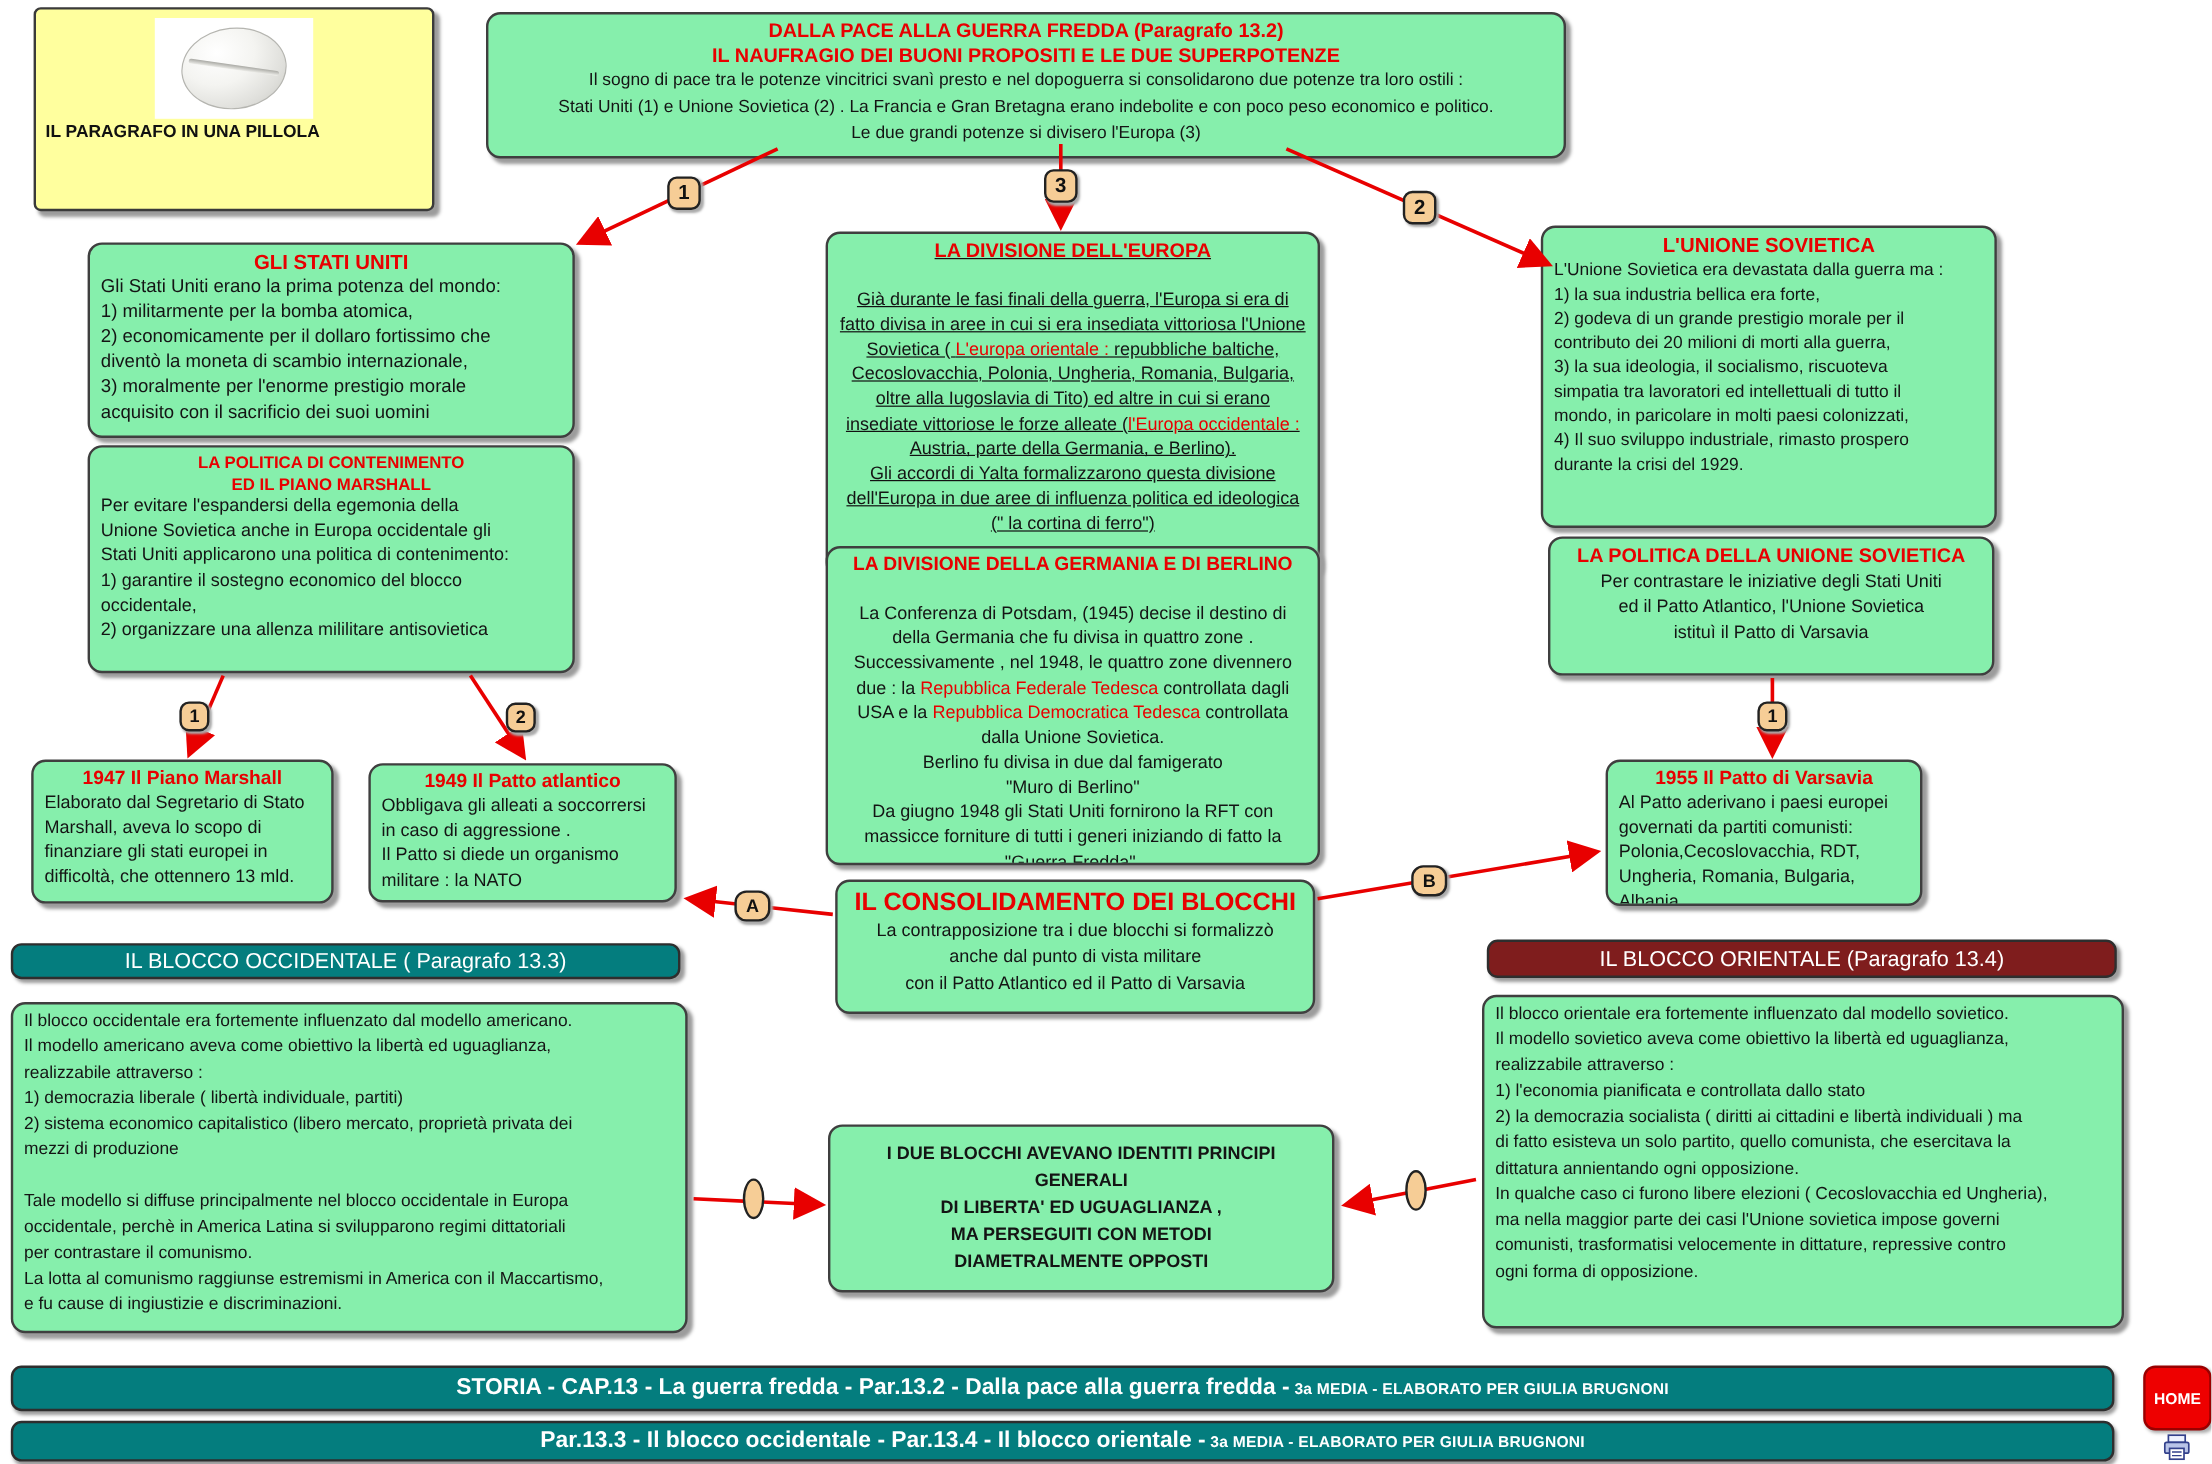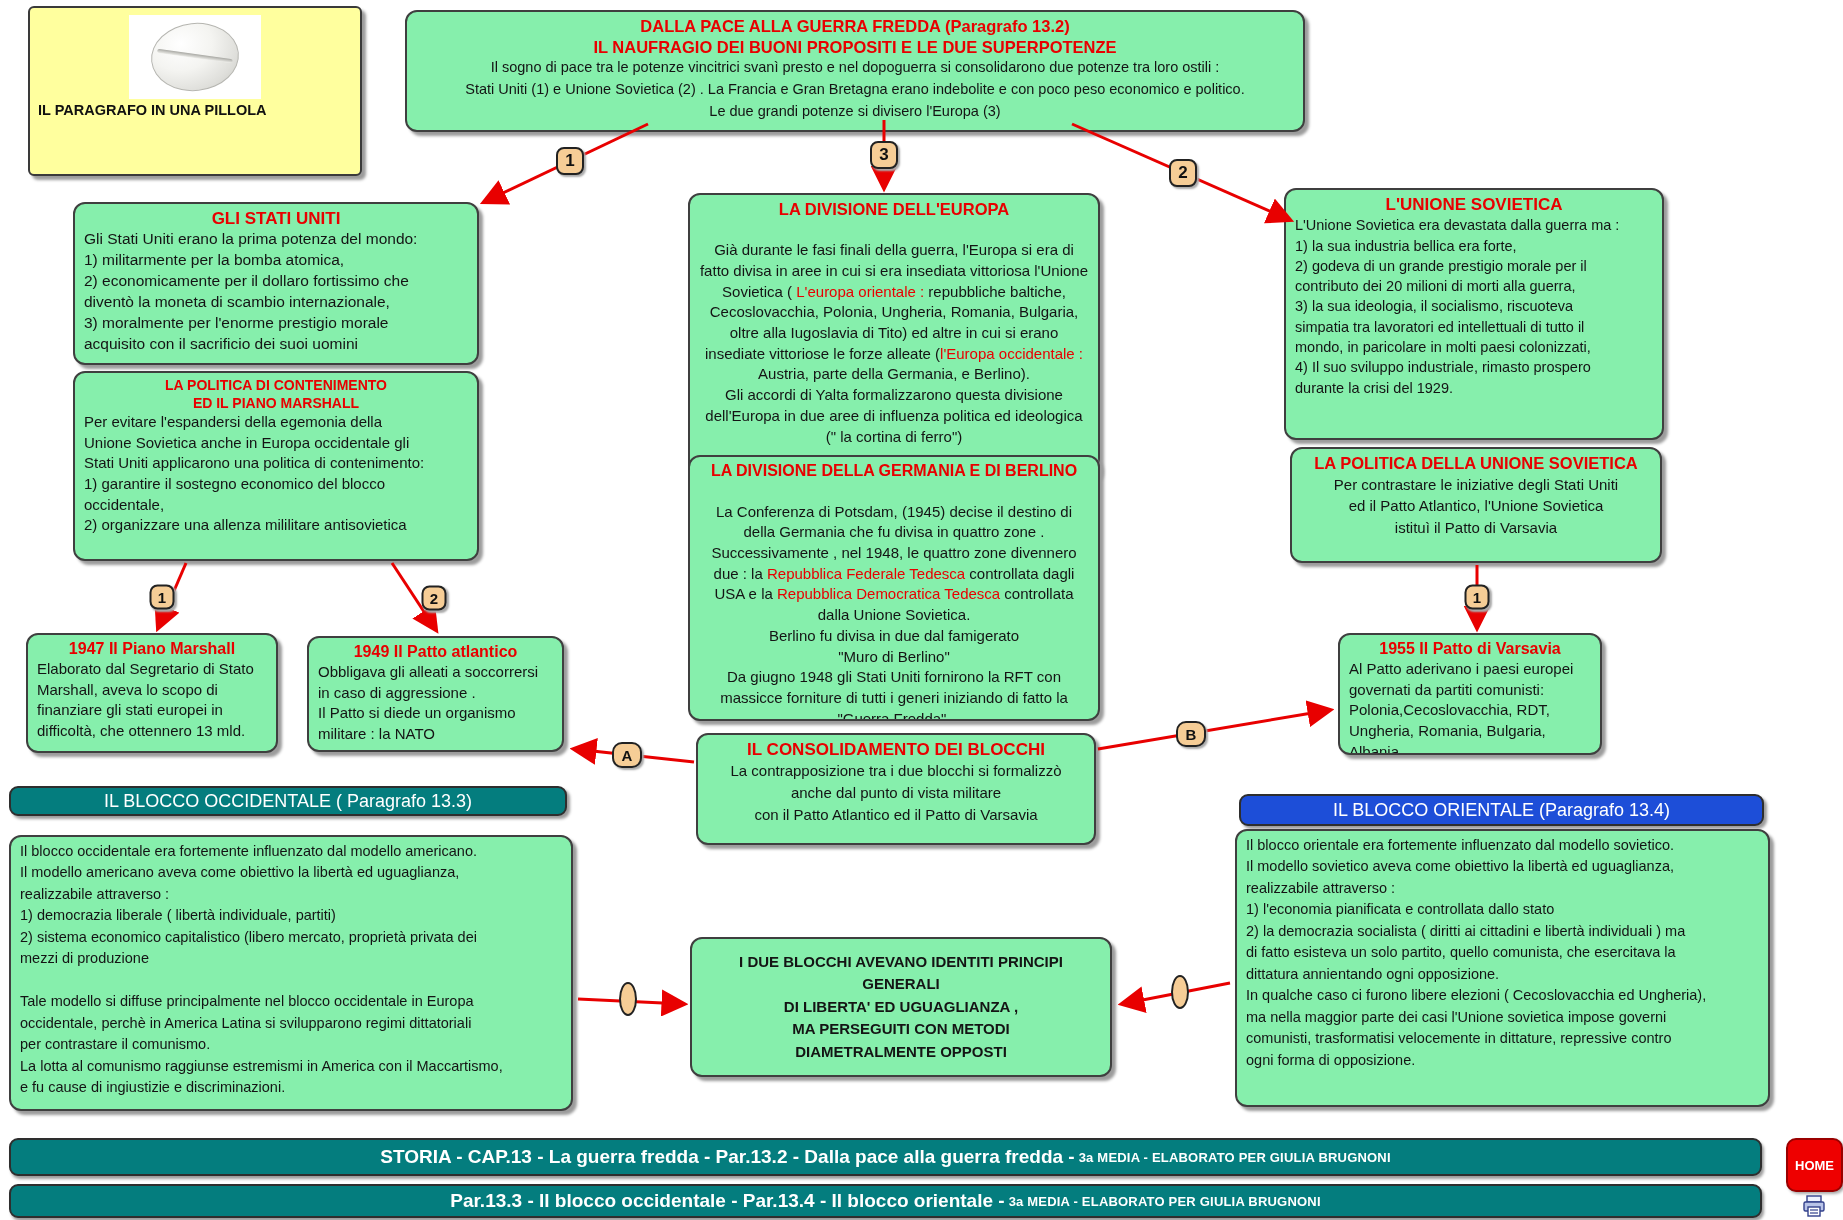--- a/index.html
+++ b/index.html
@@ -24,21 +24,21 @@
   .oval{
     position:absolute;transform:translate(-50%,-50%);width:18px;height:34px;
     background:#f6cd96;border:2px solid #222;border-radius:50%;z-index:7;box-sizing:border-box;
   }
   .banner{
     position:absolute;color:#fff;font-weight:normal;font-size:18px;text-align:center;
     border:2px solid #2e2e2e;border-radius:9px;box-shadow:3px 3px 3px #9c9c9c;
     display:flex;align-items:center;justify-content:center;box-sizing:border-box;
   }
   .teal{background:#047d7e;}
-  .orange{background:#1d4ed8;margin-top:11px;}
+  .orange{background:#7f1d1d;}
   .footer-bar{
     position:absolute;background:#047d7e;color:#fff;border:2px solid #2e2e2e;border-radius:9px;
     box-shadow:2px 3px 3px #9c9c9c;display:flex;align-items:center;justify-content:center;
     box-sizing:border-box;white-space:nowrap;
   }
   .footer-main{font-weight:bold;font-size:19px;}
   .footer-small{font-weight:bold;font-size:13px;margin-left:4px;letter-spacing:.2px;}
   .arrows{position:absolute;left:0;top:0;z-index:5;pointer-events:none;}
   .note{
     position:absolute;left:28px;top:6px;width:334px;height:170px;background:#ffff9e;
@@ -117,41 +117,41 @@
   </div>
 
   <div class="cbox" style="left:307px;top:636px;width:257px;height:116px;">
     <div class="box-title" style="font-size:16px;">1949 Il Patto atlantico</div>
     <div class="body" style="font-size:15px;line-height:1.38;">Obbligava gli alleati a soccorrersi
  in caso di aggressione .
 Il Patto si diede un organismo
  militare :  la NATO</div>
   </div>
 
-  <div class="cbox" style="left:688px;top:193px;width:412px;height:288px;">
+  <div class="cbox" style="left:688px;top:193px;width:412px;height:288px;text-decoration:underline;">
     <div class="box-title" style="font-size:16.5px;">LA DIVISIONE DELL'EUROPA</div>
     <div class="body tcenter" style="font-size:15px;line-height:1.38;">
       <span>Già durante le fasi finali della guerra, l'Europa si era di fatto divisa in aree in cui si era insediata vittoriosa l'Unione Sovietica ( </span><span class="red">L'europa orientale :</span><span> repubbliche baltiche, Cecoslovacchia, Polonia, Ungheria, Romania, Bulgaria, oltre alla Iugoslavia di Tito) ed altre in cui si erano insediate vittoriose le forze alleate (</span><span class="red">l'Europa occidentale :</span><span> Austria, parte della Germania, e Berlino).
 Gli accordi di Yalta formalizzarono questa divisione dell'Europa in due aree di influenza politica ed ideologica (" la cortina di ferro")</span>
     </div>
   </div>
 
   <div class="cbox" style="left:688px;top:455px;width:412px;height:266px;">
     <div class="box-title" style="font-size:16px;">LA DIVISIONE DELLA GERMANIA E DI BERLINO</div>
     <div class="body tcenter" style="font-size:15px;line-height:1.38;">
       <span>La Conferenza di Potsdam, (1945) decise il destino di della Germania che fu divisa in quattro zone .
 Successivamente , nel 1948, le quattro zone divennero due : la </span><span class="red">Repubblica Federale Tedesca</span><span> controllata  dagli USA e la  </span><span class="red">Repubblica  Democratica Tedesca</span><span> controllata dalla Unione Sovietica.
 Berlino fu divisa in due dal famigerato
 "Muro di Berlino"
 Da giugno 1948 gli Stati Uniti fornirono la RFT con massicce forniture di tutti i generi iniziando di fatto la "Guerra Fredda".</span>
     </div>
   </div>
 
   <div class="cbox" style="left:696px;top:733px;width:400px;height:112px;">
-    <div class="box-title" style="font-size:17px;">IL CONSOLIDAMENTO DEI BLOCCHI</div>
+    <div class="box-title" style="font-size:21px;">IL CONSOLIDAMENTO DEI BLOCCHI</div>
     <div class="body tcenter" style="font-size:15px;line-height:1.45;">La contrapposizione tra i due blocchi si formalizzò
 anche dal punto di vista militare
 con il Patto Atlantico ed il Patto di Varsavia</div>
   </div>
 
   <div class="cbox" style="left:1284px;top:188px;width:380px;height:252px;">
     <div class="box-title" style="font-size:17px;">L'UNIONE SOVIETICA</div>
     <div class="body" style="font-size:14.5px;line-height:1.4;">L'Unione Sovietica era devastata dalla guerra ma :
 1) la sua industria bellica era forte,
 2) godeva di un grande prestigio morale per il

